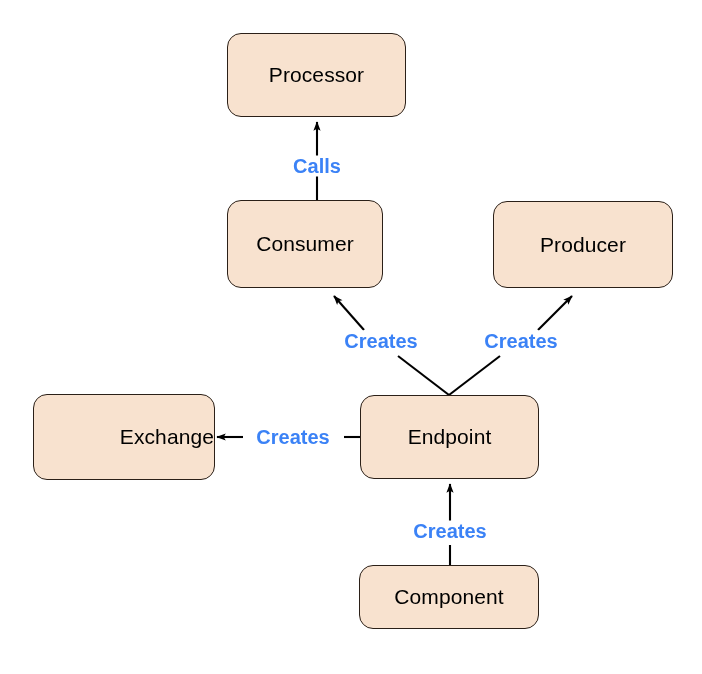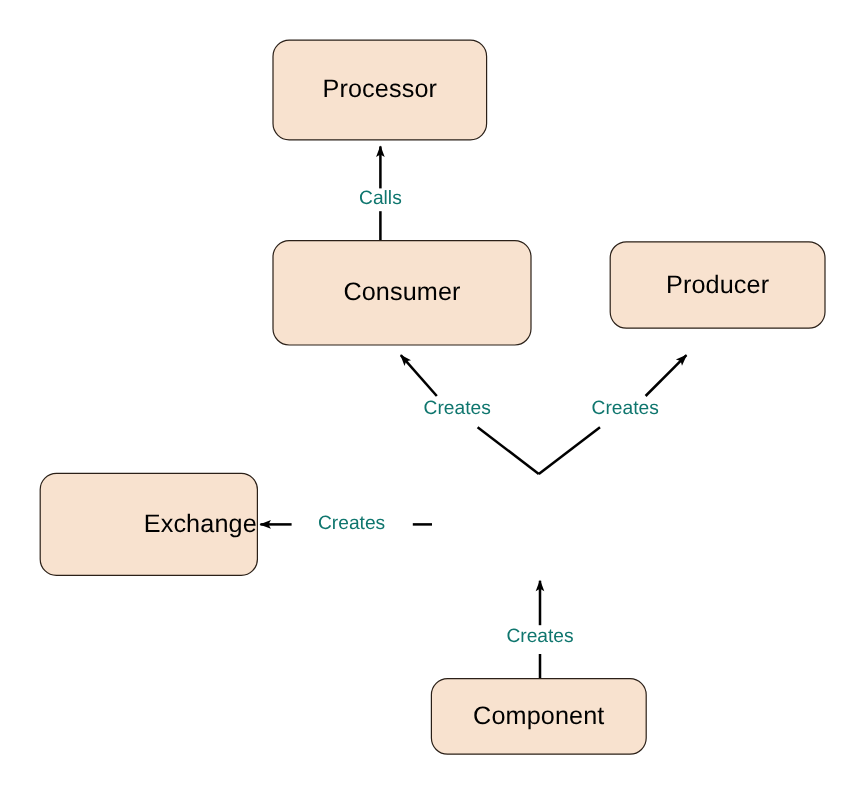--- a/index.html
+++ b/index.html
@@ -38,26 +38,27 @@
     color: #000000;
     font-size: 21px;
     font-family: "Liberation Sans", sans-serif;
     letter-spacing: 0.1px;
     white-space: nowrap;
   }
   .edge-label {
     position: absolute;
     transform: translate(-50%, -50%);
     background: #ffffff;
-    color: #0f766e;
-    font-size: 16px;
+    color: #3b82f6;
+    font-size: 20px;
     font-family: "Liberation Sans", sans-serif;
     white-space: nowrap;
     padding: 0 3px;
     line-height: 1.05;
+    font-weight: bold;
   }
 </style>
 </head>
 <body>
 
 <div id="diagram-root">
 
   <svg id="edge-layer" viewBox="0 0 702 674" width="702" height="674" xmlns="http://www.w3.org/2000/svg">
     <defs>
       <marker id="arrowhead" markerWidth="11" markerHeight="11" refX="9.2" refY="4.0" orient="auto" markerUnits="userSpaceOnUse">
@@ -88,32 +89,35 @@
     <g>
       <line x1="450" y1="565" x2="450" y2="545" stroke="#000000" stroke-width="2.1"></line>
       <line x1="450" y1="521" x2="450" y2="484" stroke="#000000" stroke-width="2.1" marker-end="url(#arrowhead)"></line>
     </g>
   </svg>
 
   <div class="node-box" style="left:227px; top:33px; width:179px; height:84px;">
     <span>Processor</span>
   </div>
 
-  <div class="node-box" style="left:227px; top:200px; width:216px; height:88px;">
+  <div class="node-box" style="left:227px; top:200px; width:156px; height:88px;">
     <span>Consumer</span>
   </div>
 
-  <div class="node-box" style="left:493px; top:201px; width:180px; height:73px;margin-left:15px;">
+  <div class="node-box" style="left:493px; top:201px; width:180px; height:87px;">
     <span>Producer</span>
   </div>
 
   <div class="node-box" style="left:33px; top:394px; width:182px; height:86px;justify-content:flex-end;">
     <span>Exchange</span>
   </div>
 
+  <div class="node-box" style="left:360px; top:395px; width:179px; height:84px;">
+    <span>Endpoint</span>
+  </div>
 
   <div class="node-box" style="left:359px; top:565px; width:180px; height:64px;">
     <span>Component</span>
   </div>
 
   <div class="edge-label" style="left:317px; top:166px;">Calls</div>
 
   <div class="edge-label" style="left:381px; top:341px;">Creates</div>
 
   <div class="edge-label" style="left:521px; top:341px;">Creates</div>

